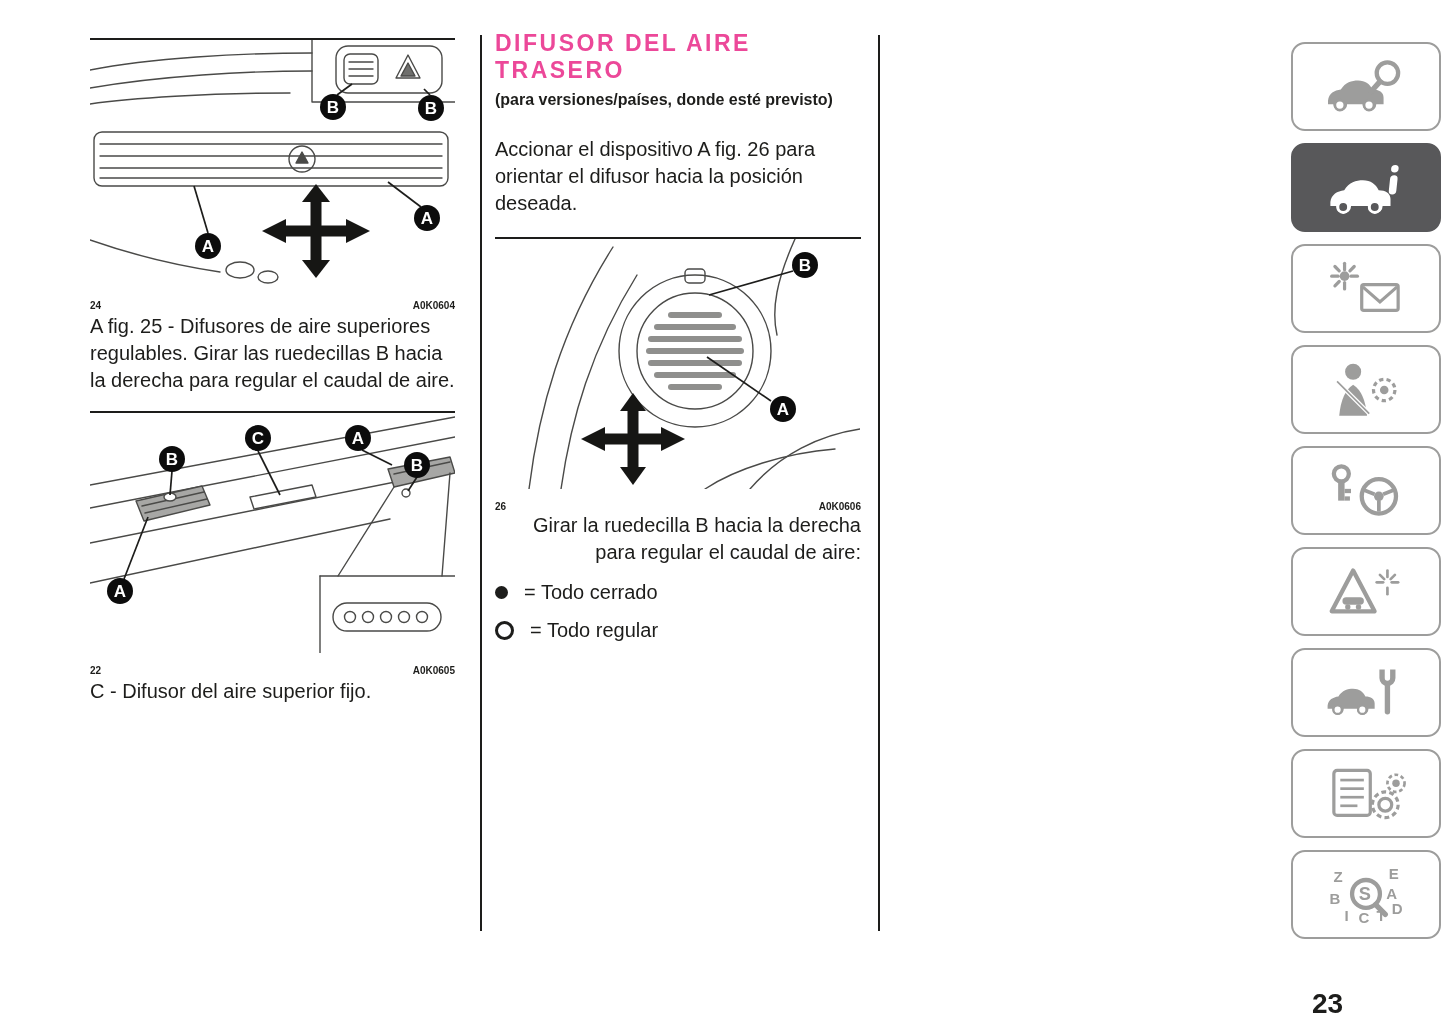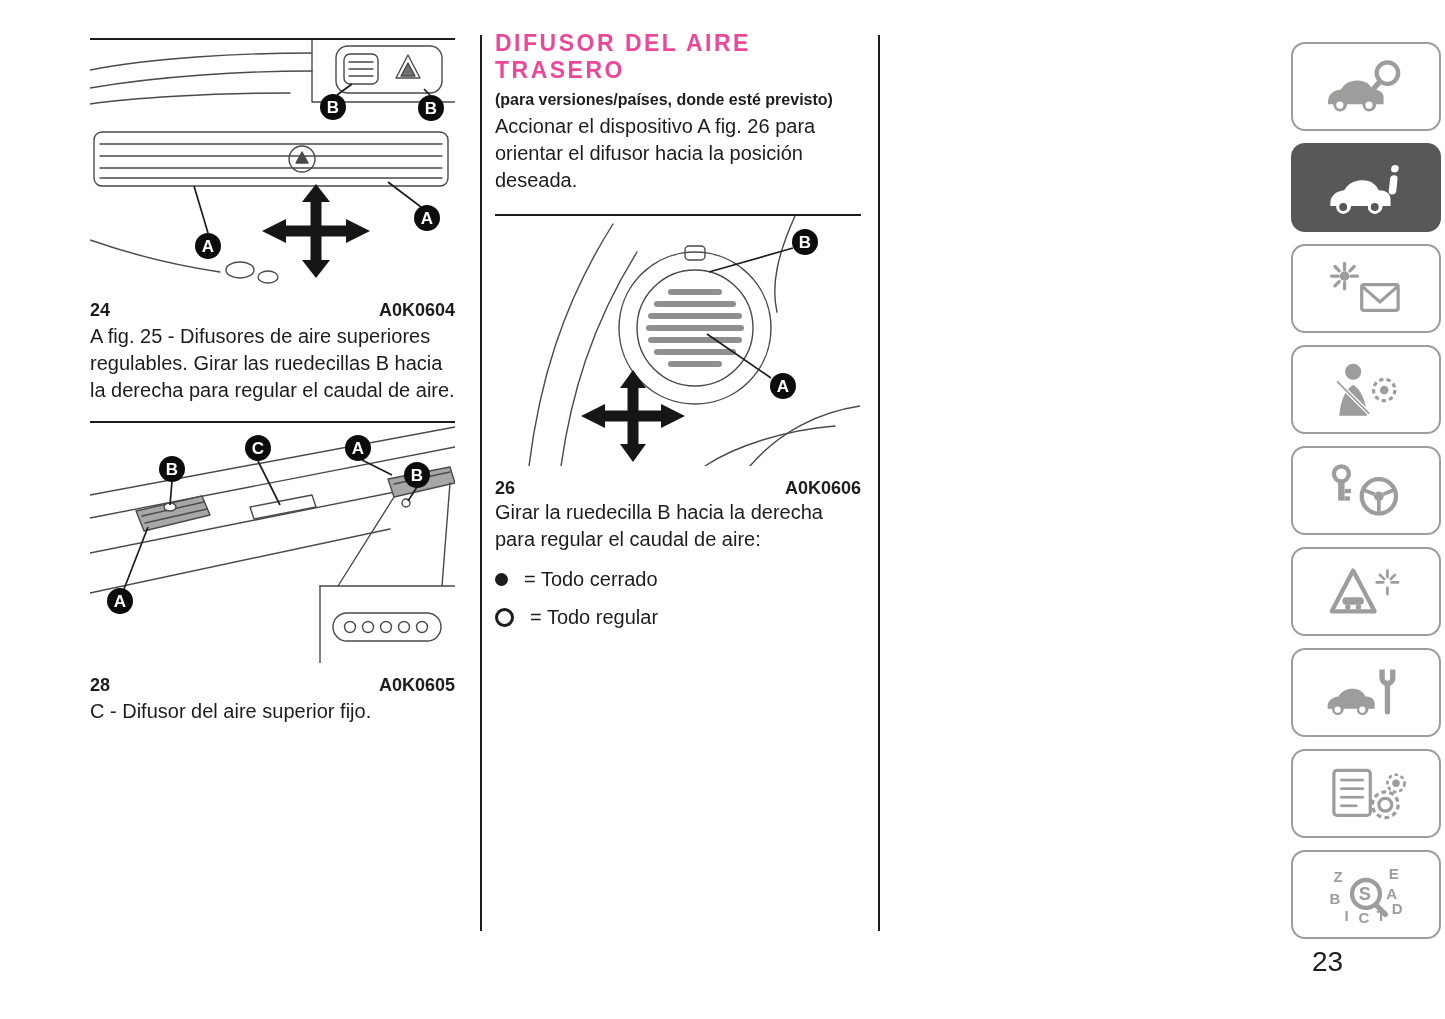--- a/index.html
+++ b/index.html
@@ -23,27 +23,27 @@
   .col-left h2.doc-heading { margin-top:26px; }
   p.body-text { margin:0; font-size:20px; line-height:27px; color:#1d1d1b; }
   .col-left p.body-text { margin-top:2px; }
   p.subnote { margin:2px 0 0 0; font-size:16px; line-height:27px;font-weight:bold; }
 
   figure.doc-figure { margin:0; border-top:2px solid #1d1d1b; }
   figure.fig25 { margin-top:17px; }
   figure.fig26 { margin-top:20px; }
   figcaption.fig-caption {
     display:flex; justify-content:space-between; align-items:baseline;
-    margin-top:8px; font-size:18px;
+    margin-top:8px; font-size:10px;
   }
   .fig-number { font-weight:600; }
   .fig-code   { font-weight:700; }
 
   .note-c { margin-top:32px; }
-  .para2  { margin-top:28px; }
+  .para2  { margin-top:28px;text-align:right; }
 
   .bullet-row { display:flex; align-items:center; gap:16px; margin-top:15px; font-size:20px; }
   .dot-filled { width:13px; height:13px; border-radius:50%; background:#1d1d1b; flex:0 0 auto; }
   .dot-open   { width:13px; height:13px; border-radius:50%; border:3px solid #1d1d1b; background:#fff; flex:0 0 auto; }
 
   
   .lw { stroke:#4a4a48; stroke-width:1.4; fill:none; stroke-linecap:round; stroke-linejoin:round; }
   .leader { stroke:#1d1d1b; stroke-width:1.7; }
   .callout-circle { fill:#0c0c0c; }
   svg text.callout-letter {
@@ -57,21 +57,21 @@
   .side-tab {
     width:150px; height:89px; border:2px solid #9d9d9c; border-radius:14px;
     background:#ffffff; display:flex; align-items:center; justify-content:center;
     box-sizing:border-box;
   }
   .side-tab.active { background:#58585a; border-color:#58585a; }
   svg text.idx-letter {
     font-family:"Liberation Sans", sans-serif; font-weight:700;
     font-size:14px; fill:#9d9d9c; text-anchor:middle;
   }
-  .page-number { position:absolute; left:1312px; top:946px; font-size:28px; font-weight:400; }
+  .page-number { position:absolute; left:1312px; top:988px; font-size:28px; font-weight:700; }
 </style>
 </head>
 <body>
 
 <div class="page">
 
   <div class="col col-left">
 
     <figure class="doc-figure fig24">
       <svg viewBox="0 0 365 248" width="365" height="248">
@@ -194,36 +194,36 @@
         <g>
           <circle class="callout-circle" cx="327" cy="52" r="13"></circle>
           <text class="callout-letter" x="327" y="58">B</text>
         </g>
         <g>
           <circle class="callout-circle" cx="30" cy="178" r="13"></circle>
           <text class="callout-letter" x="30" y="184">A</text>
         </g>
       </svg>
       <figcaption class="fig-caption">
-        <span class="fig-number">28</span>
+        <span class="fig-number">22</span>
         <span class="fig-code">A0K0605</span>
       </figcaption>
     </figure>
 
     <p class="body-text note-c">C - Difusor del aire superior fijo.</p>
   </div>
 
   <div class="vrule vrule-1"></div>
   <div class="vrule vrule-2"></div>
 
   <div class="col col-middle">
 
     <h2 class="doc-heading">DIFUSOR DEL AIRE TRASERO</h2>
     <p class="subnote">(para versiones/países, donde esté previsto)</p>
-    <p class="body-text" style="margin-top:0">Accionar el dispositivo A fig. 26 para orientar el difusor hacia la posición deseada.</p>
+    <p class="body-text" style="margin-top:23px">Accionar el dispositivo A fig. 26 para orientar el difusor hacia la posición deseada.</p>
 
     <figure class="doc-figure fig26">
       <svg viewBox="0 0 365 250" width="365" height="250">
         <g class="lw">
           <path d="M34 250 C 44 170, 66 90, 118 8"></path>
           <path d="M66 250 C 76 180, 96 110, 142 36"></path>
           <path d="M300 0 C 282 40, 276 70, 282 96"></path>
           <path d="M255 250 C 285 215, 325 196, 365 190"></path>
           <path d="M210 250 C 240 230, 290 214, 340 210"></path>
           <circle cx="200" cy="112" r="76"></circle>

